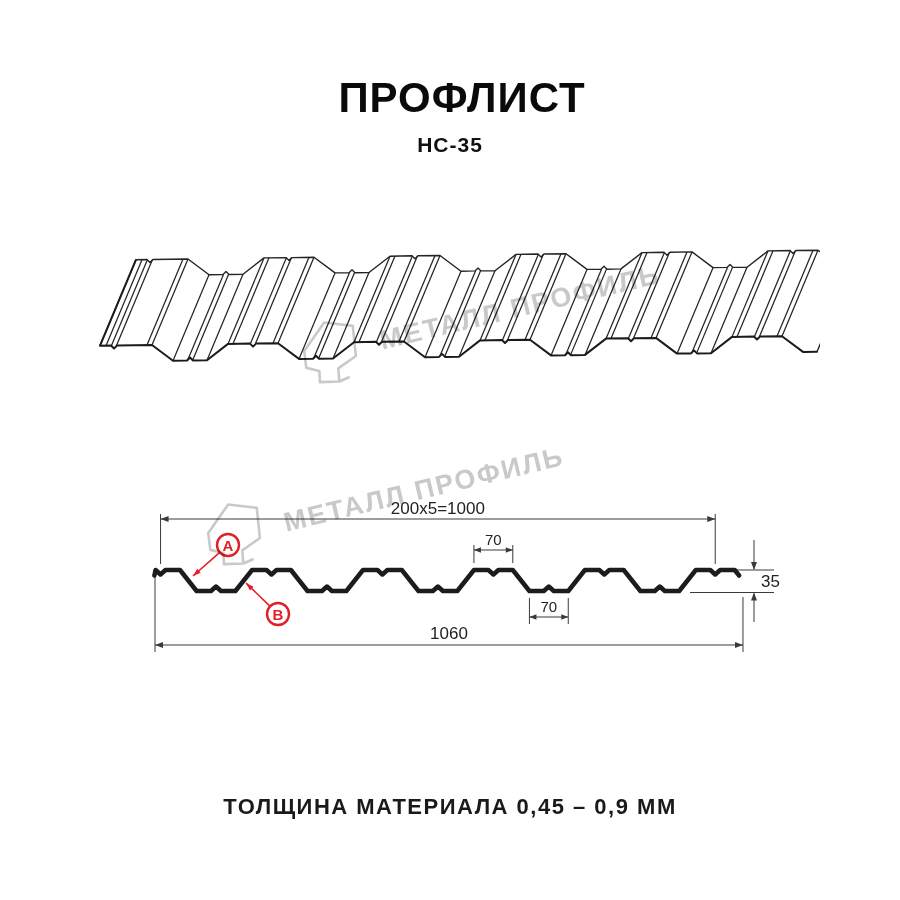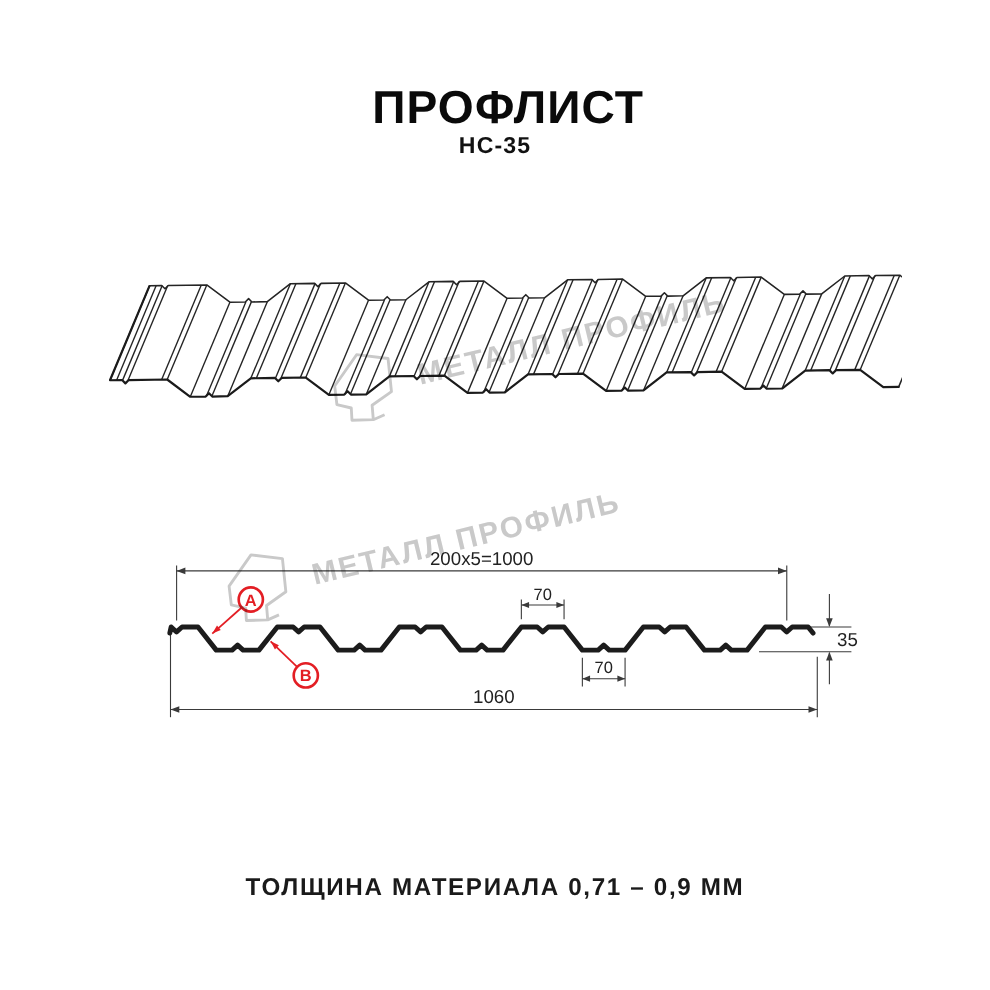--- a/index.html
+++ b/index.html
@@ -1,20 +1,20 @@
 <!DOCTYPE html>
 <html><head>
 <meta charset="utf-8">
 <style>
   html,body{margin:0;padding:0;}
   body{width:900px;height:900px;background:#ffffff;position:relative;overflow:hidden;
        font-family:"Liberation Sans",sans-serif;}
   .title{position:absolute;left:12px;top:74px;width:900px;text-align:center;
          font-size:42px;font-weight:bold;letter-spacing:1px;color:#0a0a0a;}
-  .subtitle{position:absolute;left:0;top:121px;width:900px;text-align:center;
+  .subtitle{position:absolute;left:0;top:133px;width:900px;text-align:center;
          font-size:21px;font-weight:bold;letter-spacing:1px;color:#111;}
   .footer-note{position:absolute;left:0;top:794px;width:900px;text-align:center;
          font-size:22px;font-weight:bold;letter-spacing:1.5px;color:#1a1a1a;}
   .figure{position:absolute;}
   .wm{position:absolute;display:flex;align-items:center;gap:14px;
       mix-blend-mode:multiply;pointer-events:none;}
   .wm-text{font-size:27px;font-weight:bold;letter-spacing:2px;color:#c9c9c9;white-space:nowrap;}
   .wm1{left:288px;top:326px;transform:rotate(-13.5deg);transform-origin:0 0;}
   .wm2{left:192px;top:508px;transform:rotate(-13.5deg);transform-origin:0 0;}
   svg text{font-family:"Liberation Sans",sans-serif;}
@@ -139,13 +139,13 @@
     <text x="138" y="119.5" font-size="15" fill="#e31e24" text-anchor="middle" font-weight="bold">В</text>
   </svg>
 
 <div class="wm wm2">
   <svg width="72" height="72" viewBox="0 0 72 72">
     <path d="M10,28 L36,5 L63,15 L59,45 L39,53 L37,66 L18,62 L20,51 L8,45 Z M37,66 L48,64" fill="none" stroke="#c9c9c9" stroke-width="2.6" stroke-linejoin="round"></path>
   </svg>
   <span class="wm-text">МЕТАЛЛ ПРОФИЛЬ</span>
 </div>
 
-<div class="footer-note">ТОЛЩИНА МАТЕРИАЛА 0,71 – 0,9 ММ</div>
+<div class="footer-note">ТОЛЩИНА МАТЕРИАЛА 0,45 – 0,9 ММ</div>
 
 </body></html>

